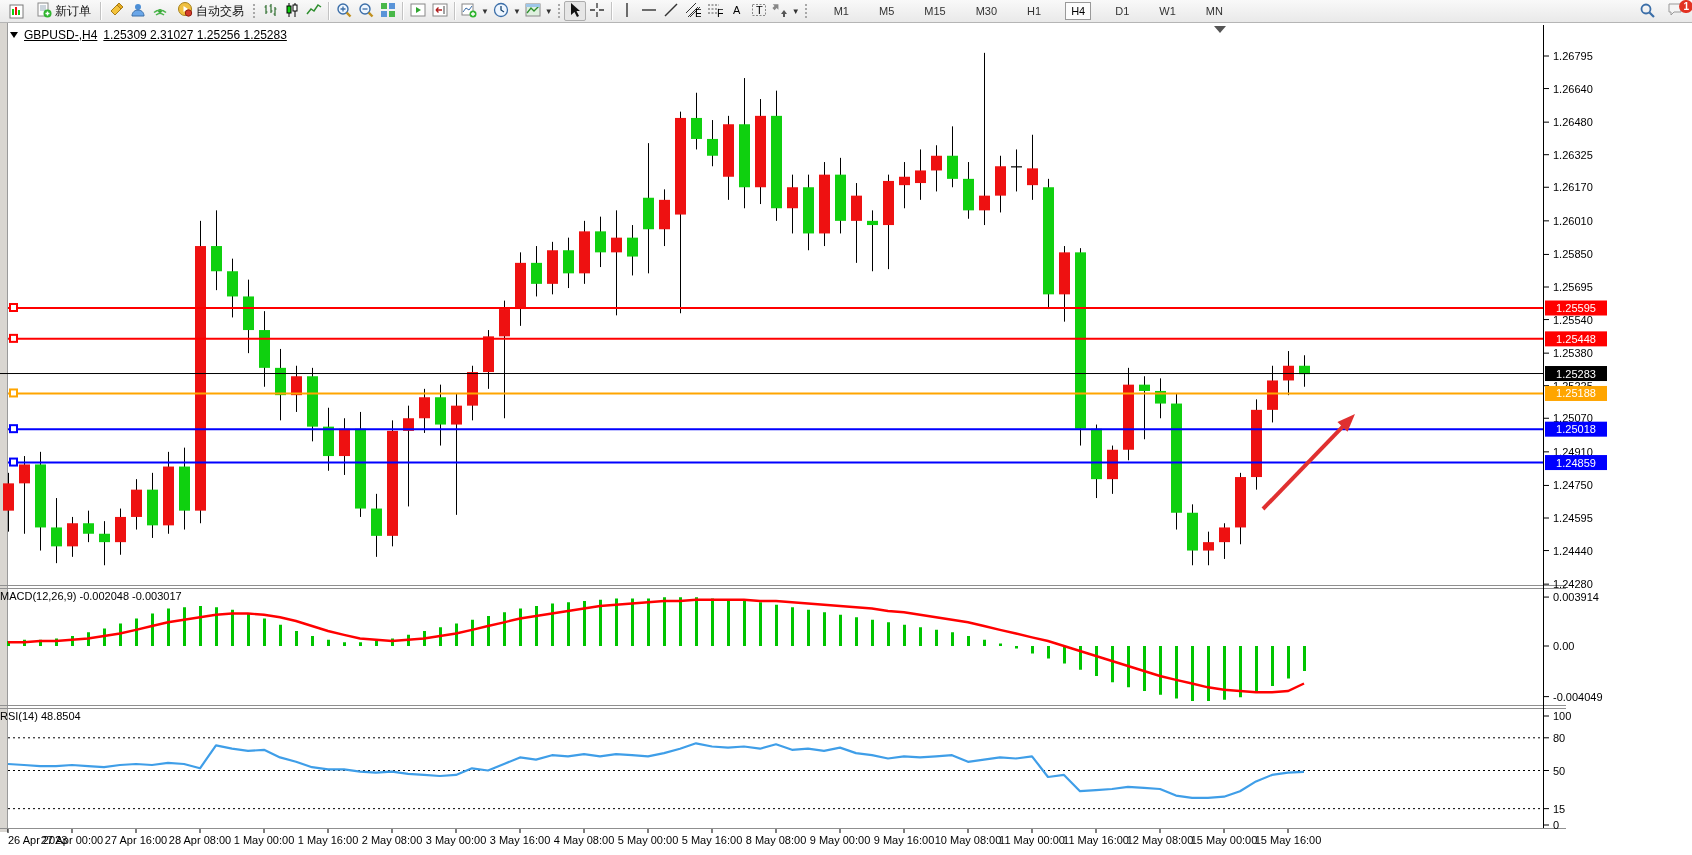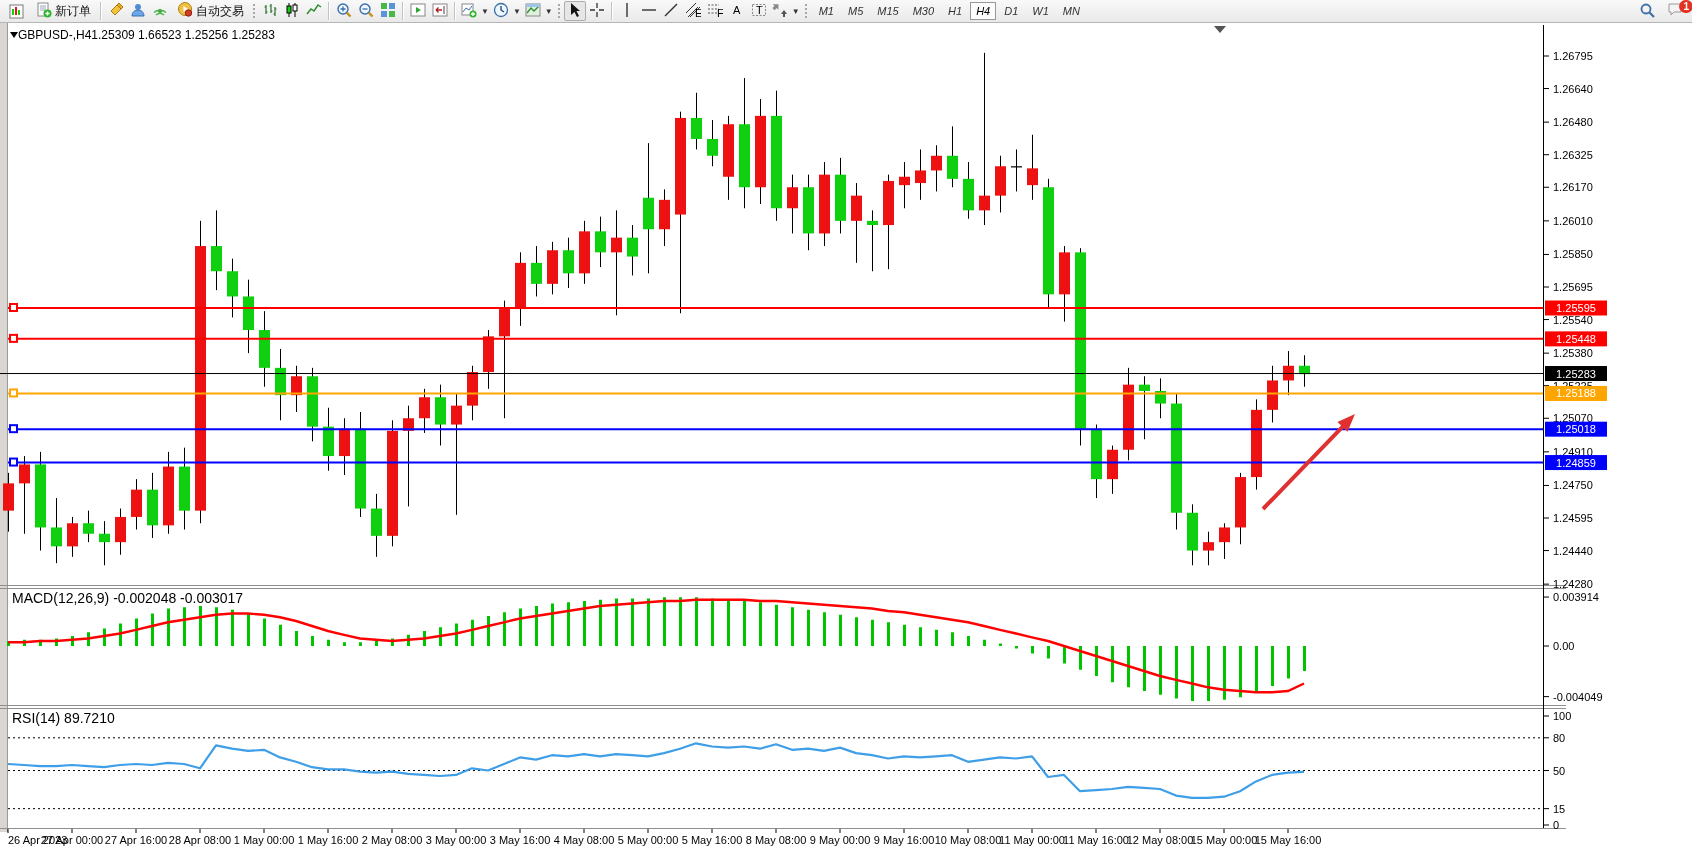--- a/index.html
+++ b/index.html
@@ -8,33 +8,33 @@
   .toolbar{position:absolute;left:0;top:0;width:1692px;height:23px;
     background:linear-gradient(#f9f9f9,#e9e9e9);border-bottom:1px solid #b5b5b5;
     display:flex;align-items:center;padding-left:2px;box-sizing:border-box;z-index:30;}
   .tbtn{height:20px;min-width:22px;display:inline-flex;align-items:center;justify-content:center;
     gap:3px;padding:0 2px;border:1px solid transparent;border-radius:2px;font-size:12px;color:#111;}
   .tbtn.textbtn{padding:0 5px;}
   .sep{width:1px;height:18px;background:#c3c3c3;border-right:1px solid #fff;margin:0 3px;}
   .handle{width:5px;height:16px;margin:0 2px;
     background-image:radial-gradient(#a8a8a8 1px,transparent 1.2px);background-size:4px 4px;}
   .dd{font-size:8px;color:#333;margin-left:1px;}
-  .tf-group{display:flex;align-items:center;gap:2px;margin-left:2px;font-style:italic;}
+  .tf-group{display:flex;align-items:center;gap:18px;margin-left:17px;}
   .tf{font-size:11px;color:#333;padding:0 5px;height:16px;line-height:16px;border:1px solid transparent;}
   .tf.active{background:#fcfcfc;border:1px solid #999;color:#000;text-align:right;}
   .tb-right{position:absolute;right:6px;top:0;height:23px;display:flex;align-items:center;gap:6px;}
   .badge{position:absolute;top:-1px;right:-7px;background:#e23222;color:#fff;font-size:10px;
     font-weight:bold;border-radius:8px;padding:0 4px;height:13px;line-height:13px;}
   .chatwrap{position:relative;}
   
   .chart-title{position:absolute;left:10px;top:28px;font-size:12px;color:#000;z-index:20;
-    display:flex;align-items:center;}
+    display:flex;align-items:center;gap:6px;text-decoration:underline;}
   .tri{width:0;height:0;border-left:4px solid transparent;border-right:4px solid transparent;
     border-top:6px solid #000;display:inline-block;}
-  .ind-label{position:absolute;left:12px;font-size:14px;color:#000;z-index:20;}
+  .ind-label{position:absolute;left:0;font-size:11px;color:#000;z-index:20;}
   svg text{font-family:"Liberation Sans",sans-serif;font-size:11px;fill:#000;}
 </style>
 </head>
 <body>
 
 <div class="toolbar">
   <span class="tbtn">
     <svg width="15" height="15" viewBox="0 0 15 15">
         <rect x="1" y="1" width="13" height="13" fill="#fff" stroke="#7a7a7a"></rect>
         <rect x="3" y="5" width="2" height="6" fill="#0fd00f"></rect>
@@ -645,17 +645,17 @@
       </g>
       <polygon points="1214,26 1226,26 1220,33" fill="#555"></polygon>
       <g>
         <line x1="1263" y1="509" x2="1348.0432669511295" y2="421.1835830395946" stroke="#e03030" stroke-width="4"></line>
         <polygon points="1355,414 1337.4493723843166,422.0607363370609 1347.5063886397493,431.8001626054797" fill="#e03030"></polygon>
       </g>
     </svg>
   <div class="chart-title">
     <span class="tri"></span>
     <span>GBPUSD-,H4</span>
-    <span>1.25309 1.66523 1.25256 1.25283</span>
+    <span>1.25309 2.31027 1.25256 1.25283</span>
   </div>
   <div class="ind-label" style="top:590px;">MACD(12,26,9) -0.002048 -0.003017</div>
-  <div class="ind-label" style="top:710px;">RSI(14) 89.7210</div>
+  <div class="ind-label" style="top:710px;">RSI(14) 48.8504</div>
 </div>
 
 </body></html>

